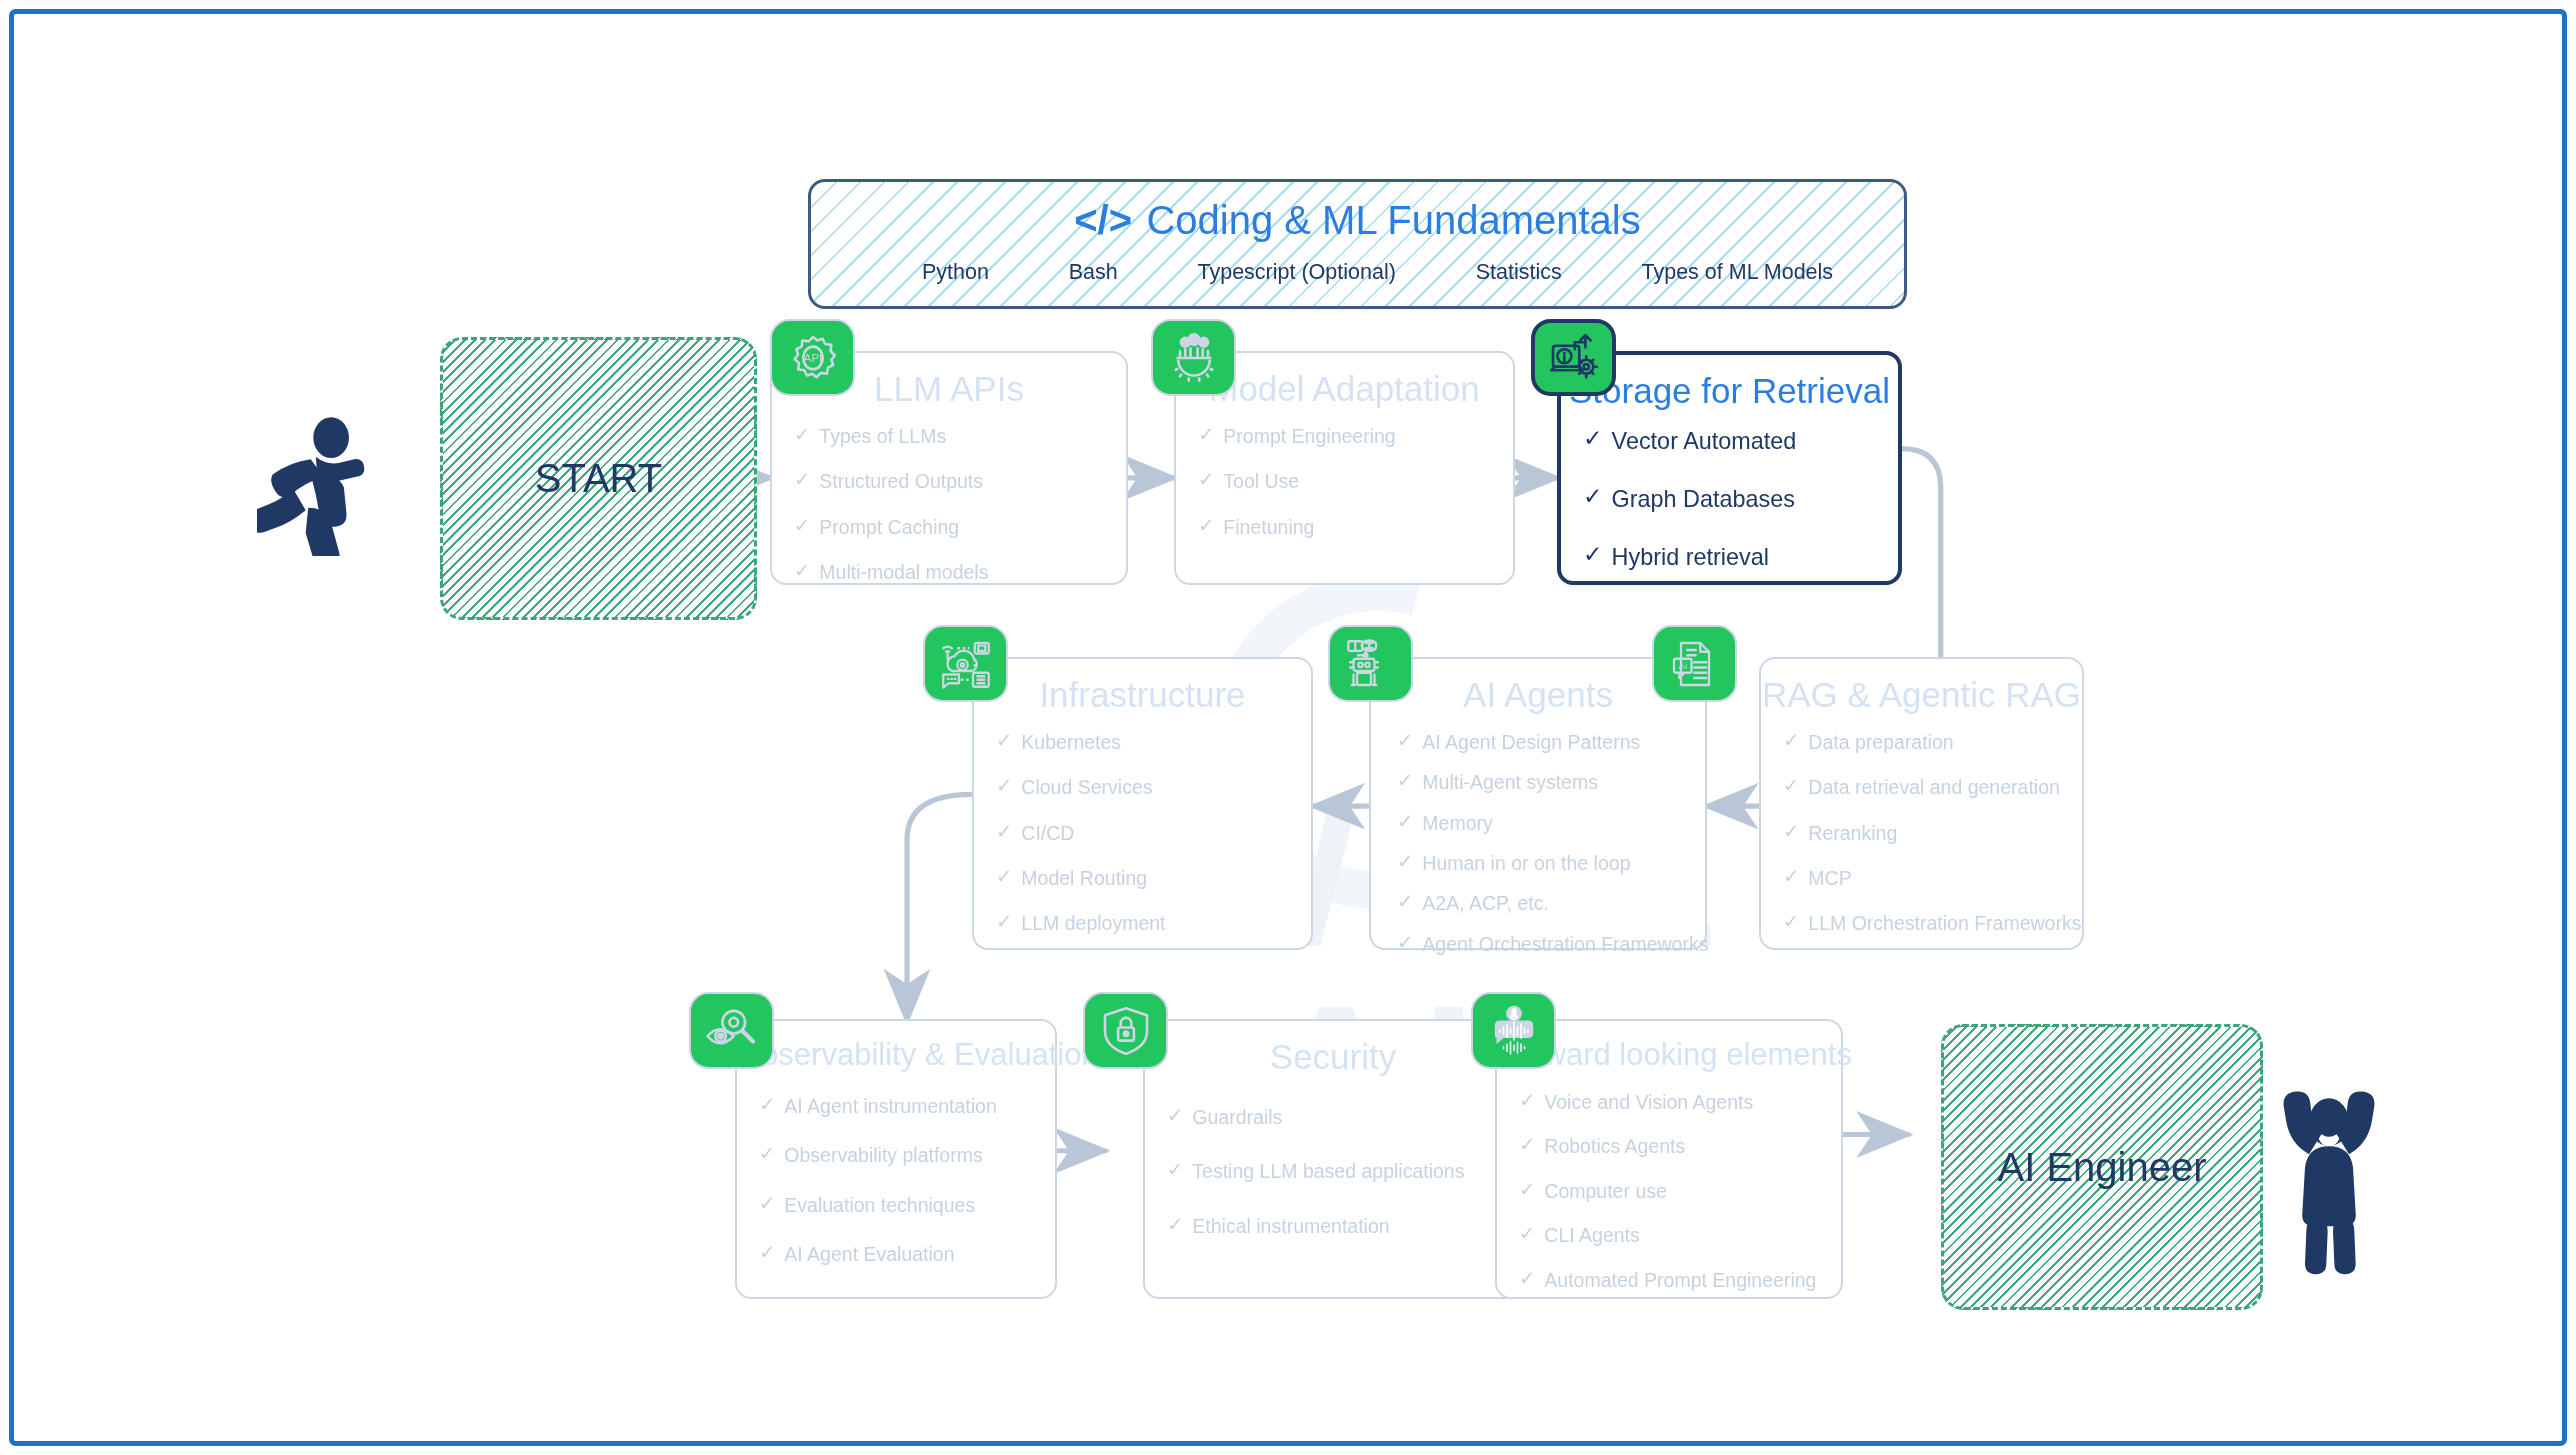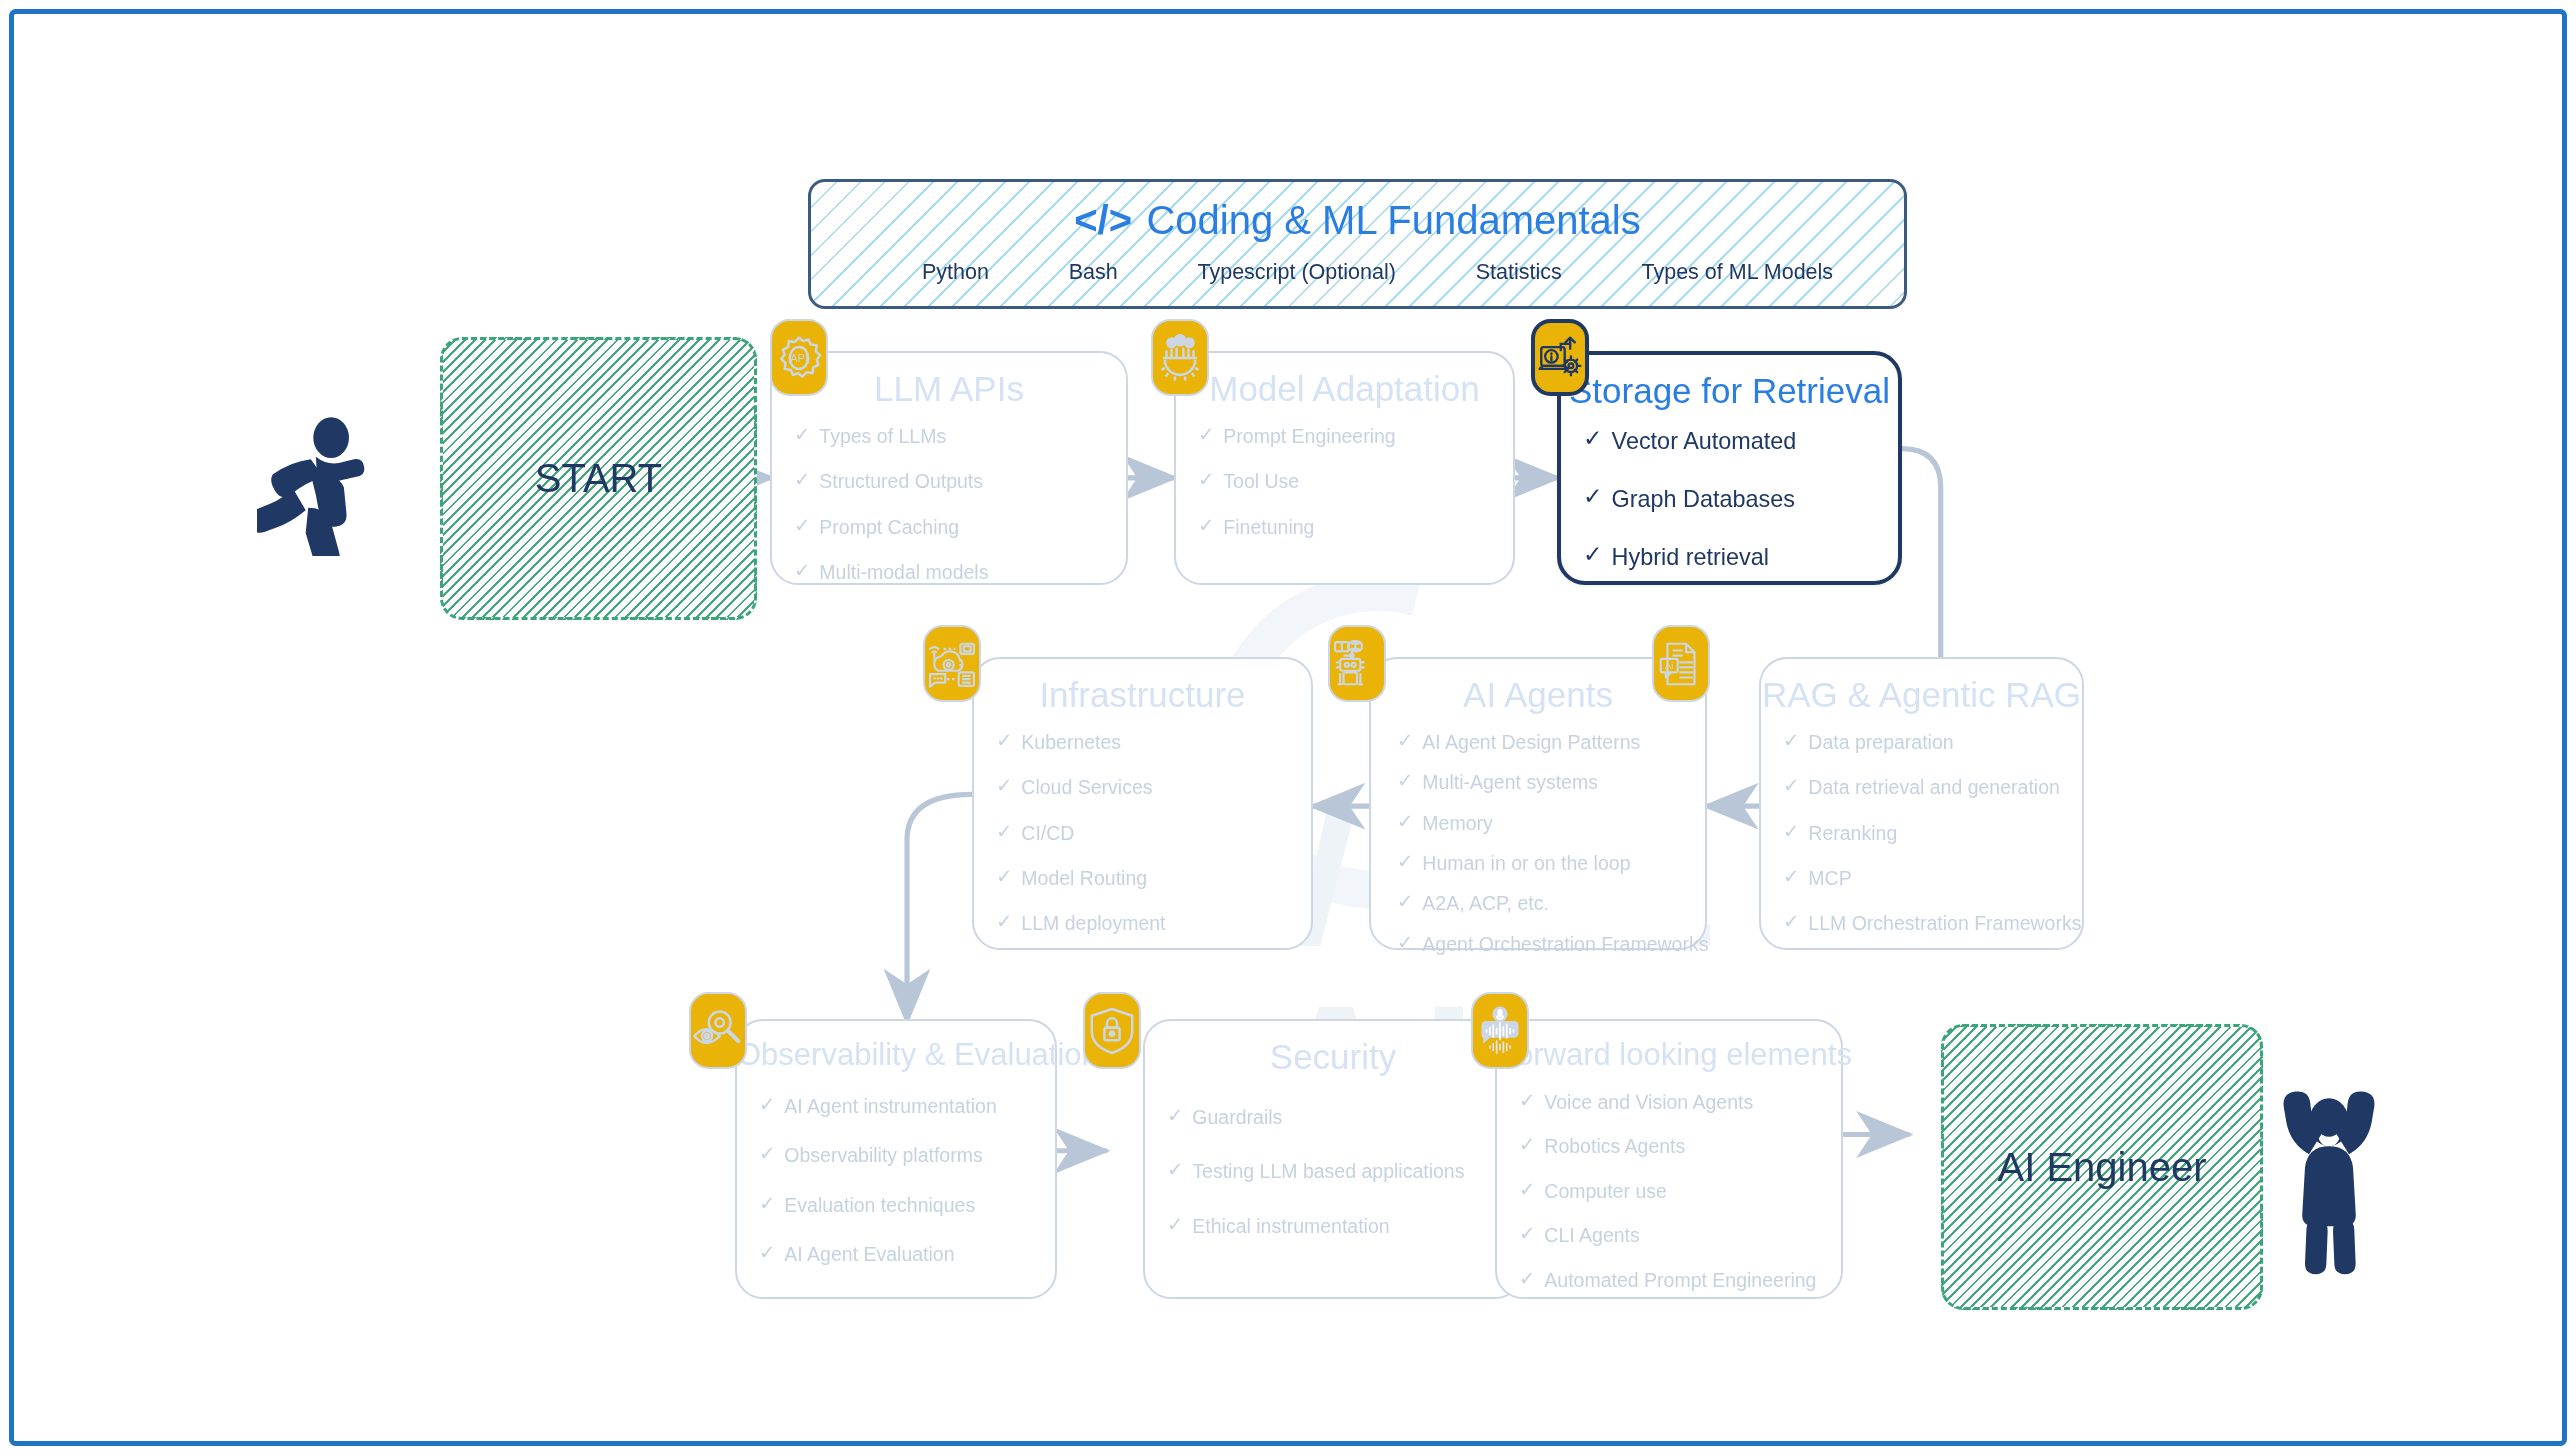--- a/index.html
+++ b/index.html
@@ -27,21 +27,21 @@
   #watermark .wm-ring{
     position:absolute;left:280px;top:6.5px;width:260px;height:260px;
     border:38px solid #f2f6fa;border-radius:50%;
     border-right-color:transparent;transform:rotate(-30deg);
   }
   
   #connectors{position:absolute;left:0;top:0;width:2576px;height:1455px;z-index:2;pointer-events:none;}
 
   
   .node{
-    position:absolute;box-sizing:border-box;border-radius:28px;
+    position:absolute;box-sizing:border-box;border-radius:16px;
     background:#ffffff;z-index:5;
   }
   .node.dim{border:2.6px solid #ccd6e4;}
   .node.active{border:4.6px solid #1f3864;box-shadow:0 1.3px 2.6px rgba(0,0,0,.05);}
   .node .node-title{
     text-align:center;font-size:35px;line-height:1.05;white-space:nowrap;
     margin-top:18px;
   }
   .node.dim .node-title{color:#d4e2f3;}
   .node.active .node-title{color:#2a7de1;}
@@ -50,22 +50,22 @@
     display:flex;align-items:flex-start;gap:9px;
     font-size:19.5px;line-height:1.2;white-space:nowrap;margin-bottom:22px;
   }
   .node.dim .bullet{color:#c6d2e0;}
   .node.active .bullet{color:#1f3864;font-size:23.4px;margin-bottom:30px;}
   .bullet .tick{font-size:19.5px;line-height:1;}
   .node.active .bullet .tick{font-size:23.4px;}
 
   
   .icon-badge{
-    position:absolute;width:58px;height:77px;border-radius:19.5px;
-    box-sizing:border-box;background:#eab308;z-index:7;
+    position:absolute;width:85px;height:77px;border-radius:19.5px;
+    box-sizing:border-box;background:#22c55e;z-index:7;
     display:flex;align-items:center;justify-content:center;
   }
   .icon-badge.dim{border:2.6px solid #ccd6e4;}
   .icon-badge.active{border:4.6px solid #1f3864;}
   .icon-badge svg{width:56px;height:56px;display:block;}
 
   
   #header-banner{
     position:absolute;left:808px;top:179px;width:1099px;height:130px;
     box-sizing:border-box;border:3.9px solid #3d5a80;border-radius:17px;z-index:5;

